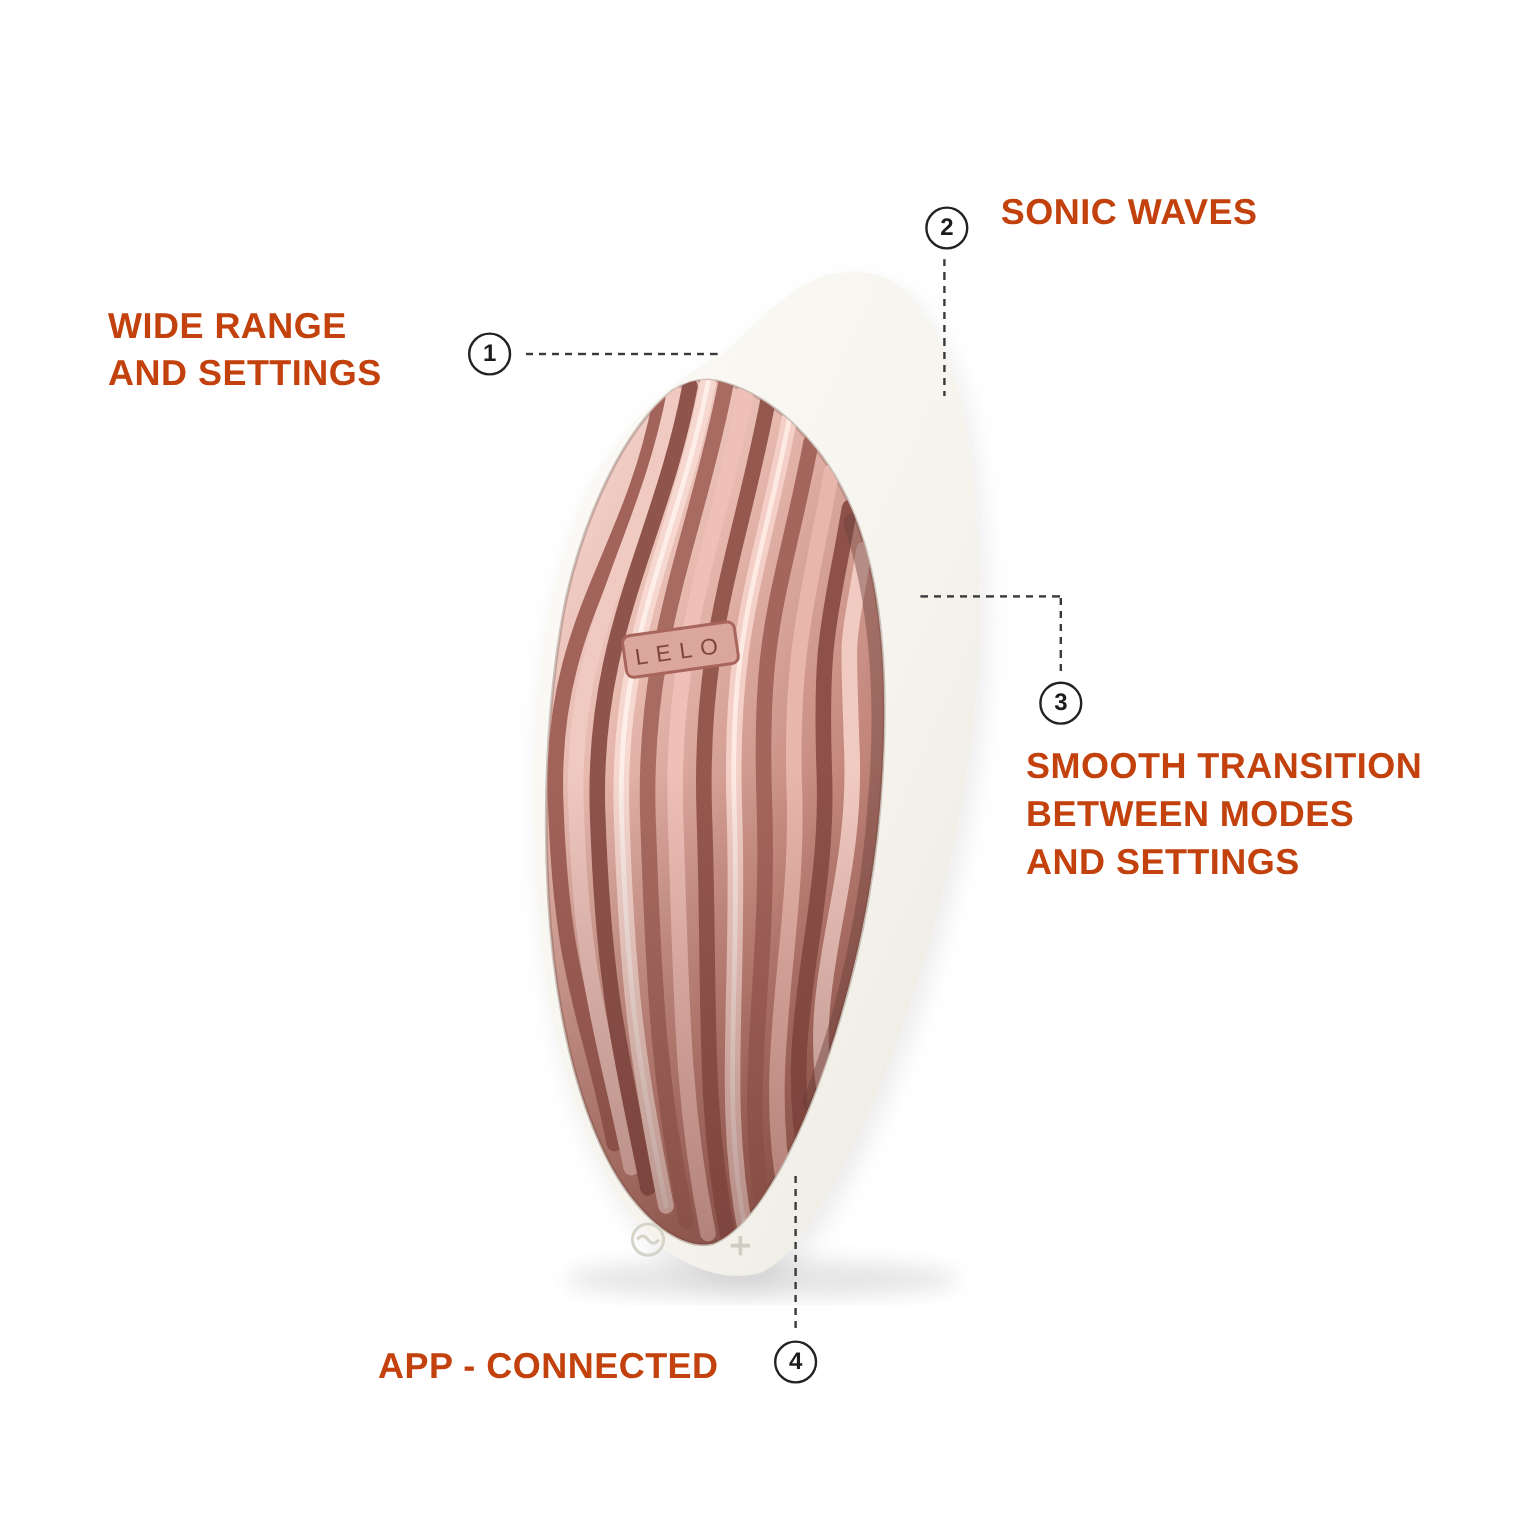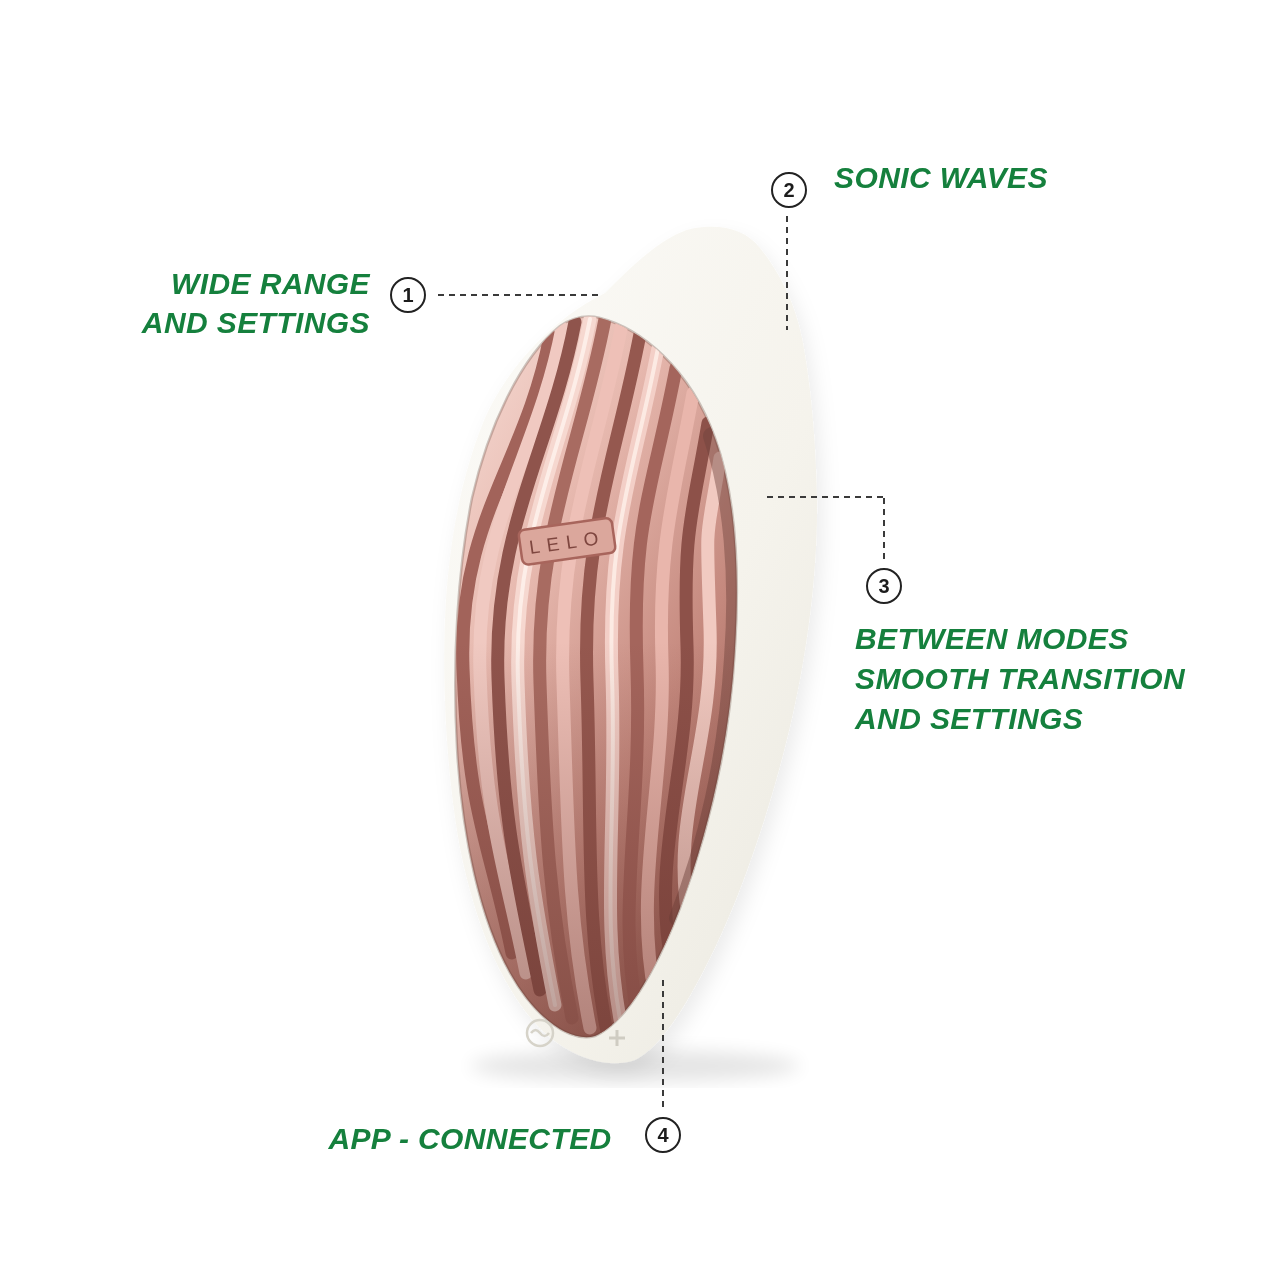--- a/index.html
+++ b/index.html
@@ -1,51 +1,51 @@
 <!DOCTYPE html>
 <html><head>
 <meta charset="utf-8">
 <style>
   html,body{margin:0;padding:0;background:#ffffff;}
   .stage{
     position:relative;width:1280px;height:1280px;background:#ffffff;overflow:hidden;
     font-family:"Liberation Sans", sans-serif;
   }
   .co-text{
-    position:absolute;color:#15803d;font-weight:700;font-size:30px;line-height:39px;
-    letter-spacing:.4px;text-transform:uppercase;font-style:italic;
+    position:absolute;color:#c2410c;font-weight:700;font-size:30px;line-height:39px;
+    letter-spacing:.4px;text-transform:uppercase;
   }
   .num-badge{
     position:absolute;width:36px;height:36px;border:2.5px solid #222;border-radius:50%;
     display:flex;align-items:center;justify-content:center;
     font-size:20px;font-weight:700;color:#1c1c1c;background:#fff;box-sizing:border-box;
   }
   .dash-h{position:absolute;height:2px;background:repeating-linear-gradient(90deg,#3a3a3a 0 6px,transparent 6px 11px);}
   .dash-v{position:absolute;width:2px;background:repeating-linear-gradient(180deg,#3a3a3a 0 6px,transparent 6px 11px);}
 
   
-  .co1-text{left:90px;top:264px;width:280px;text-align:right;}
+  .co1-text{left:90px;top:253px;width:280px;text-align:left;}
   .co1-badge{left:390px;top:277px;}
   .co1-dash{left:438px;top:294px;width:160px;}
 
   
   .co2-badge{left:771px;top:172px;}
   .co2-text{left:834px;top:158px;width:300px;text-align:left;}
   .co2-dash{left:786px;top:216px;height:114px;}
 
   
   .co3-dash-h{left:767px;top:496px;width:118px;}
   .co3-dash-v{left:883px;top:498px;height:64px;}
   .co3-badge{left:866px;top:568px;}
   .co3-text{left:855px;top:619px;width:380px;text-align:left;line-height:40px;}
 
   
   .co4-dash{left:662px;top:980px;height:130px;}
   .co4-badge{left:645px;top:1117px;}
-  .co4-text{left:315px;top:1119px;width:310px;text-align:center;}
+  .co4-text{left:315px;top:1119px;width:310px;text-align:left;}
 
   .device-svg{position:absolute;left:400px;top:218px;width:440px;height:870px;}
 </style>
 </head>
 <body>
 
 <div class="stage">
 
   <svg class="device-svg" viewBox="0 0 440 870" aria-hidden="true">
     <defs>
@@ -157,22 +157,22 @@
   <div class="num-badge co2-badge">2</div>
   <div class="co-text co2-text">
     <div>SONIC WAVES</div>
   </div>
   <div class="dash-v co2-dash"></div>
 
   <div class="dash-h co3-dash-h"></div>
   <div class="dash-v co3-dash-v"></div>
   <div class="num-badge co3-badge">3</div>
   <div class="co-text co3-text">
+    <div>SMOOTH TRANSITION</div>
     <div>BETWEEN MODES</div>
-    <div>SMOOTH TRANSITION</div>
     <div>AND SETTINGS</div>
   </div>
 
   <div class="dash-v co4-dash"></div>
   <div class="num-badge co4-badge">4</div>
   <div class="co-text co4-text">
     <div>APP - CONNECTED</div>
   </div>
 
 </div>

